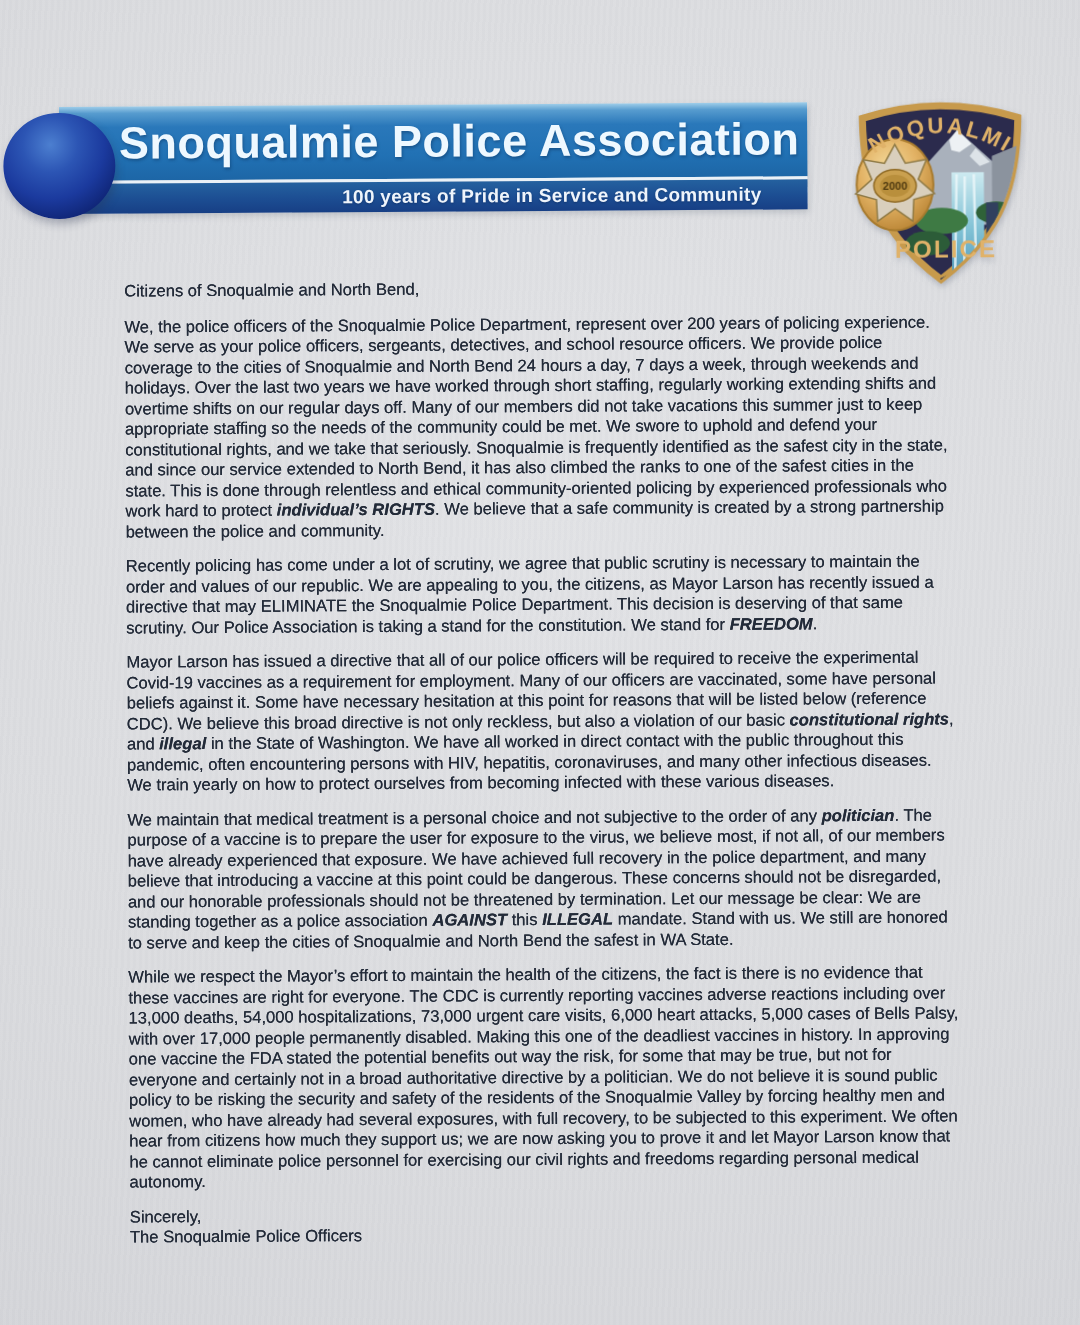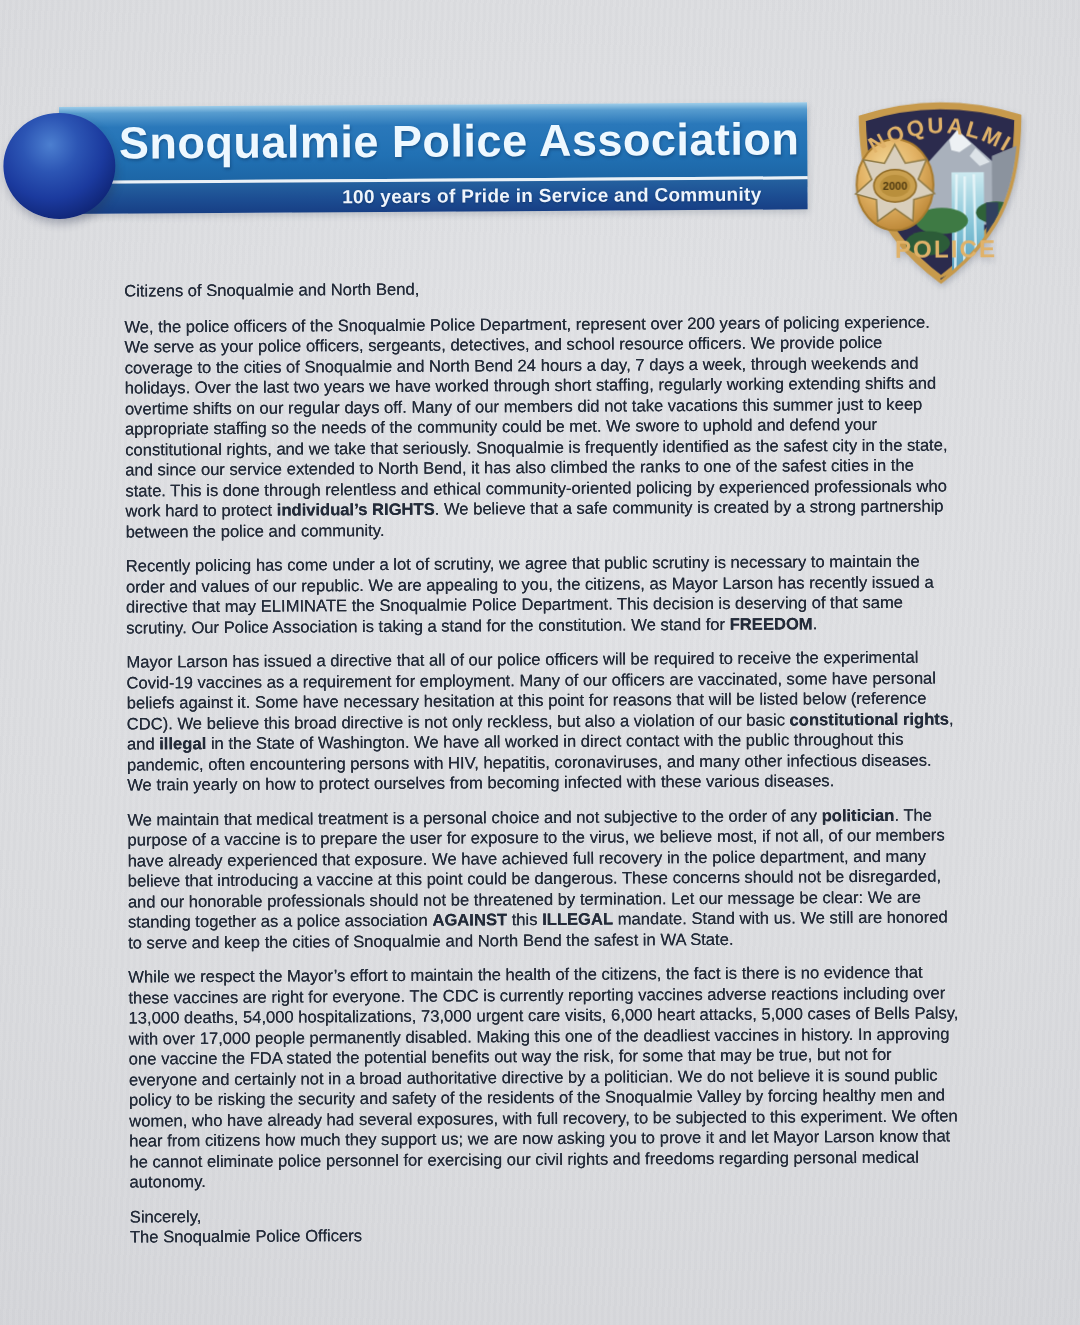--- a/index.html
+++ b/index.html
@@ -94,21 +94,21 @@
     width: 830px;
     color: var(--ink, #232b39);
     font-size: 16.6px;
     line-height: 20.5px;
     text-shadow: 0 0 0.4px currentColor;
   }
   .letter p { margin: 0; }
   .salutation { margin-bottom: 15px !important; }
   .para { margin-bottom: 14px !important; }
   .closing, .signature { margin: 0 !important; }
-  .b { font-weight: bold; }
+  .b { font-weight: bold; font-style: italic; }
 </style>
 </head>
 <body>
 
 <div class="page">
   <div class="tilt">
 
     <div>
       <div class="banner">
         <div class="banner-title">Snoqualmie Police Association</div>

